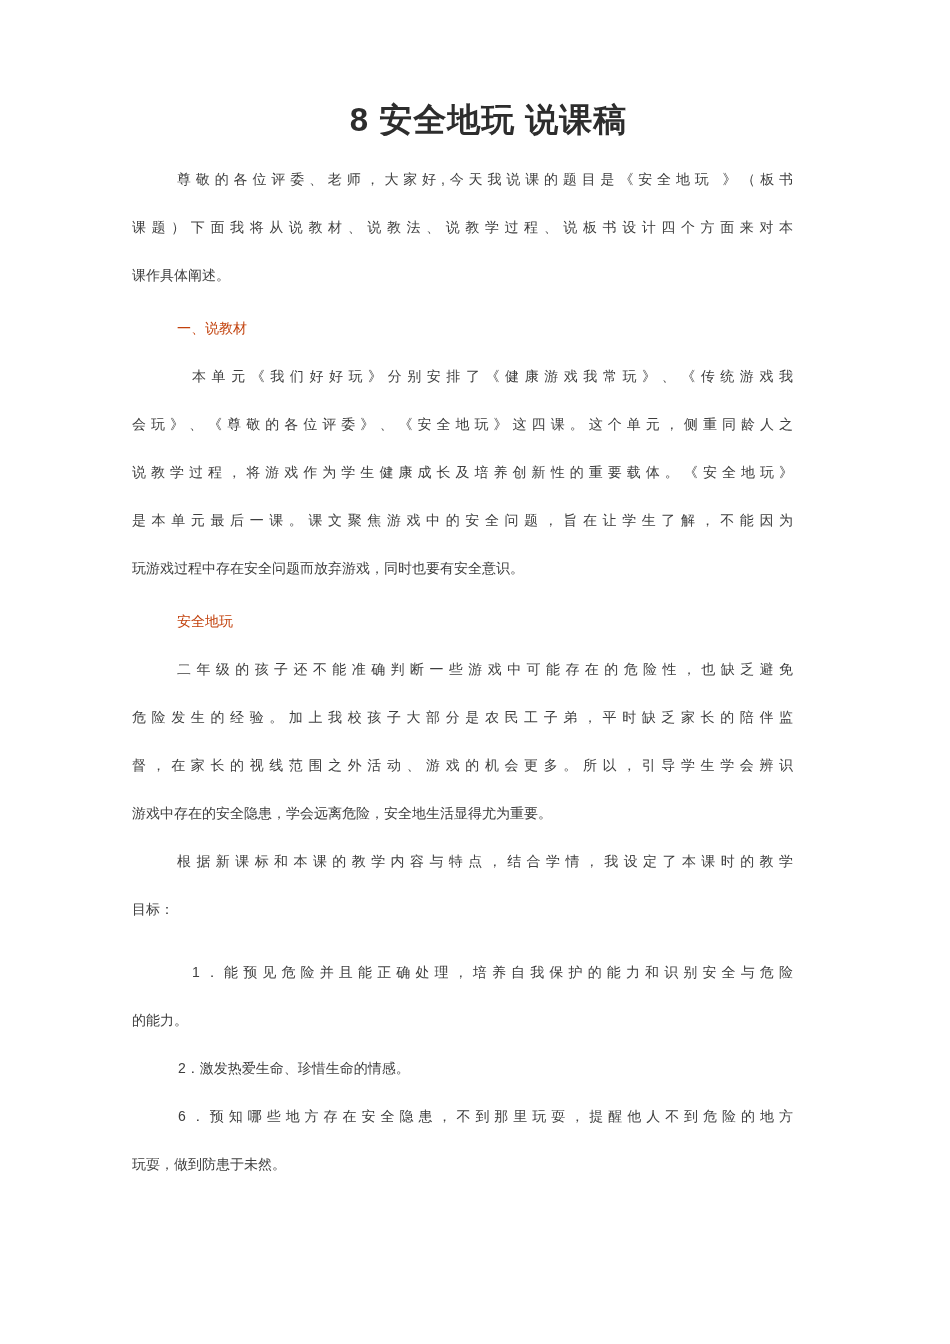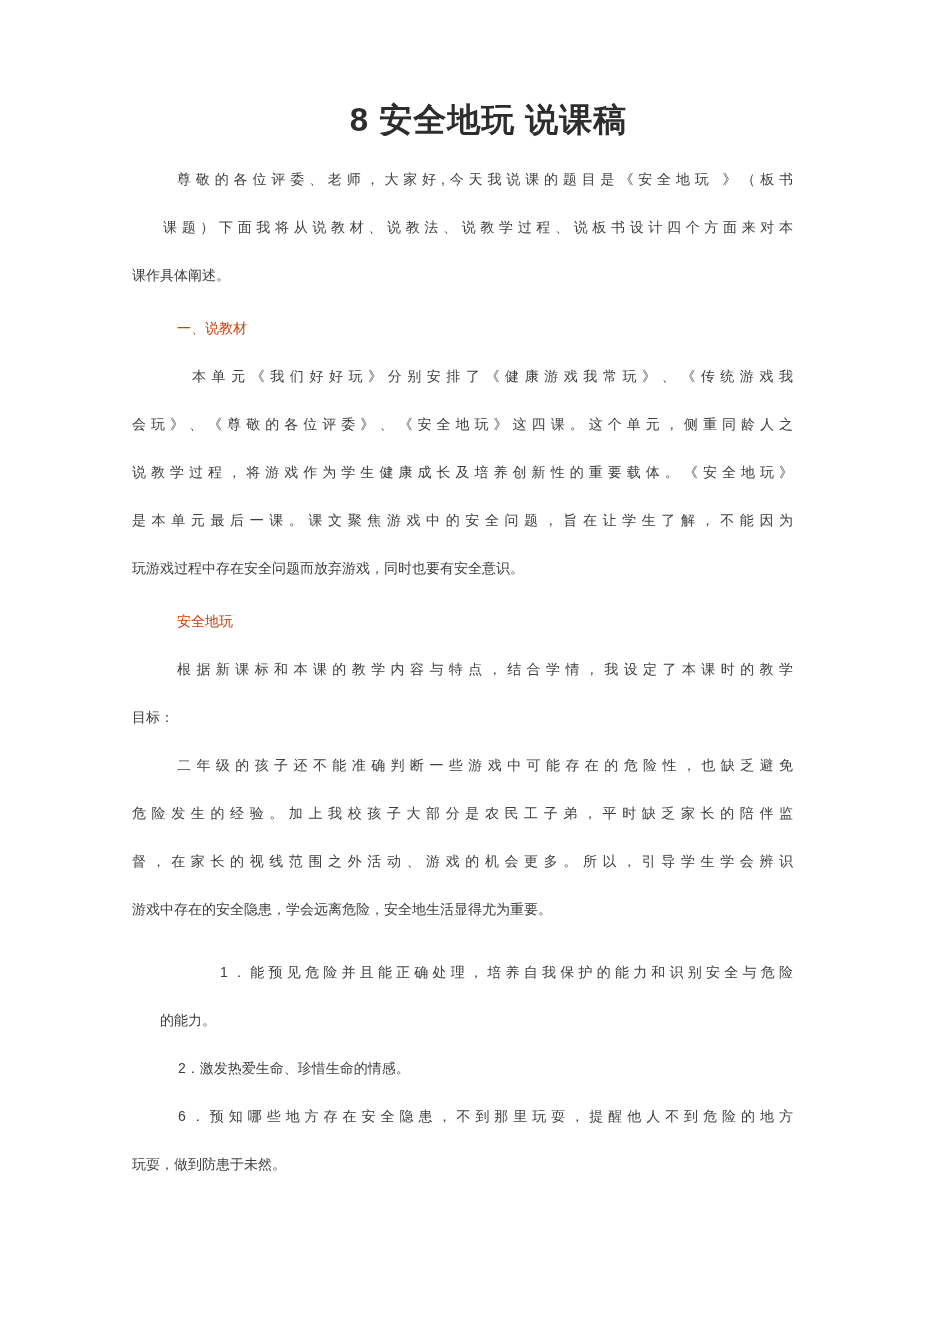--- a/index.html
+++ b/index.html
@@ -53,43 +53,43 @@
     margin-top: 5px;
   }
 </style>
 </head>
 <body style="background: rgb(255, 255, 255);">
 
 <main id="doc" class="doc" style="color: rgb(62, 62, 62);">
     <h1 class="doc-title" style="color: rgb(45, 45, 45);">8  安全地玩 说课稿</h1>
     <div class="para">
       <p class="line fill" style="text-indent: 45px;">尊敬的各位评委、老师，大家好,今天我说课的题目是《安全地玩 》（板书</p>
-      <p class="line fill" style="text-indent: 0px; margin-left: 31px;">课题）下面我将从说教材、说教法、说教学过程、说板书设计四个方面来对本</p>
+      <p class="line fill" style="text-indent: 0px;">课题）下面我将从说教材、说教法、说教学过程、说板书设计四个方面来对本</p>
       <p class="line" style="text-indent: 0px;">课作具体阐述。</p>
     </div>
     <p class="line heading" style="text-indent: 45px;">一、说教材</p>
     <div class="para">
       <p class="line fill" style="text-indent: 60px;">本单元《我们好好玩》分别安排了《健康游戏我常玩》、《传统游戏我</p>
       <p class="line fill" style="text-indent: 0px;">会玩》、《尊敬的各位评委》、《安全地玩》这四课。这个单元，侧重同龄人之</p>
       <p class="line fill" style="text-indent: 0px;">说教学过程，将游戏作为学生健康成长及培养创新性的重要载体。《安全地玩》</p>
       <p class="line fill" style="text-indent: 0px;">是本单元最后一课。课文聚焦游戏中的安全问题，旨在让学生了解，不能因为</p>
       <p class="line" style="text-indent: 0px;">玩游戏过程中存在安全问题而放弃游戏，同时也要有安全意识。</p>
     </div>
     <p class="line heading" style="text-indent: 45px;">安全地玩</p>
     <div class="para">
-      <p class="line fill" style="text-indent: 45px;">根据新课标和本课的教学内容与特点，结合学情，我设定了本课时的教学</p>
-      <p class="line" style="text-indent: 0px;">目标：</p>
-    </div>
-    <div class="para">
       <p class="line fill" style="text-indent: 45px;">二年级的孩子还不能准确判断一些游戏中可能存在的危险性，也缺乏避免</p>
       <p class="line fill" style="text-indent: 0px;">危险发生的经验。加上我校孩子大部分是农民工子弟，平时缺乏家长的陪伴监</p>
       <p class="line fill" style="text-indent: 0px;">督，在家长的视线范围之外活动、游戏的机会更多。所以，引导学生学会辨识</p>
       <p class="line" style="text-indent: 0px;">游戏中存在的安全隐患，学会远离危险，安全地生活显得尤为重要。</p>
     </div>
-    <div class="para" style="margin-top: 15px; margin-left: 28px;">
+    <div class="para">
+      <p class="line fill" style="text-indent: 45px;">根据新课标和本课的教学内容与特点，结合学情，我设定了本课时的教学</p>
+      <p class="line" style="text-indent: 0px;">目标：</p>
+    </div>
+    <div class="para" style="margin-top: 15px;">
       <p class="line fill" style="text-indent: 60px;">1．能预见危险并且能正确处理，培养自我保护的能力和识别安全与危险</p>
       <p class="line" style="text-indent: 0px;">的能力。</p>
     </div>
     <div class="para">
       <p class="line" style="text-indent: 46px;">2．激发热爱生命、珍惜生命的情感。</p>
     </div>
     <div class="para">
       <p class="line fill" style="text-indent: 46px;">6．预知哪些地方存在安全隐患，不到那里玩耍，提醒他人不到危险的地方</p>
       <p class="line" style="text-indent: 0px;">玩耍，做到防患于未然。</p>
     </div>

